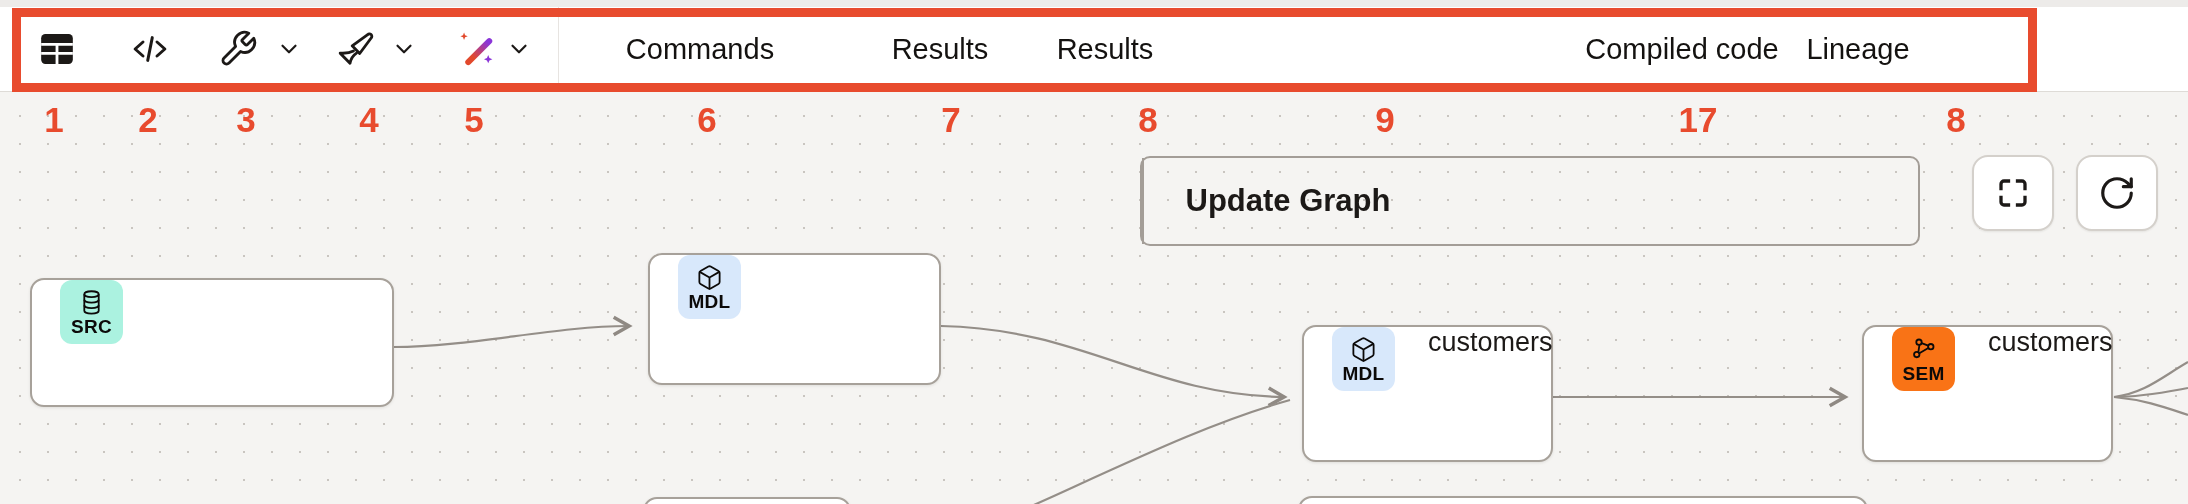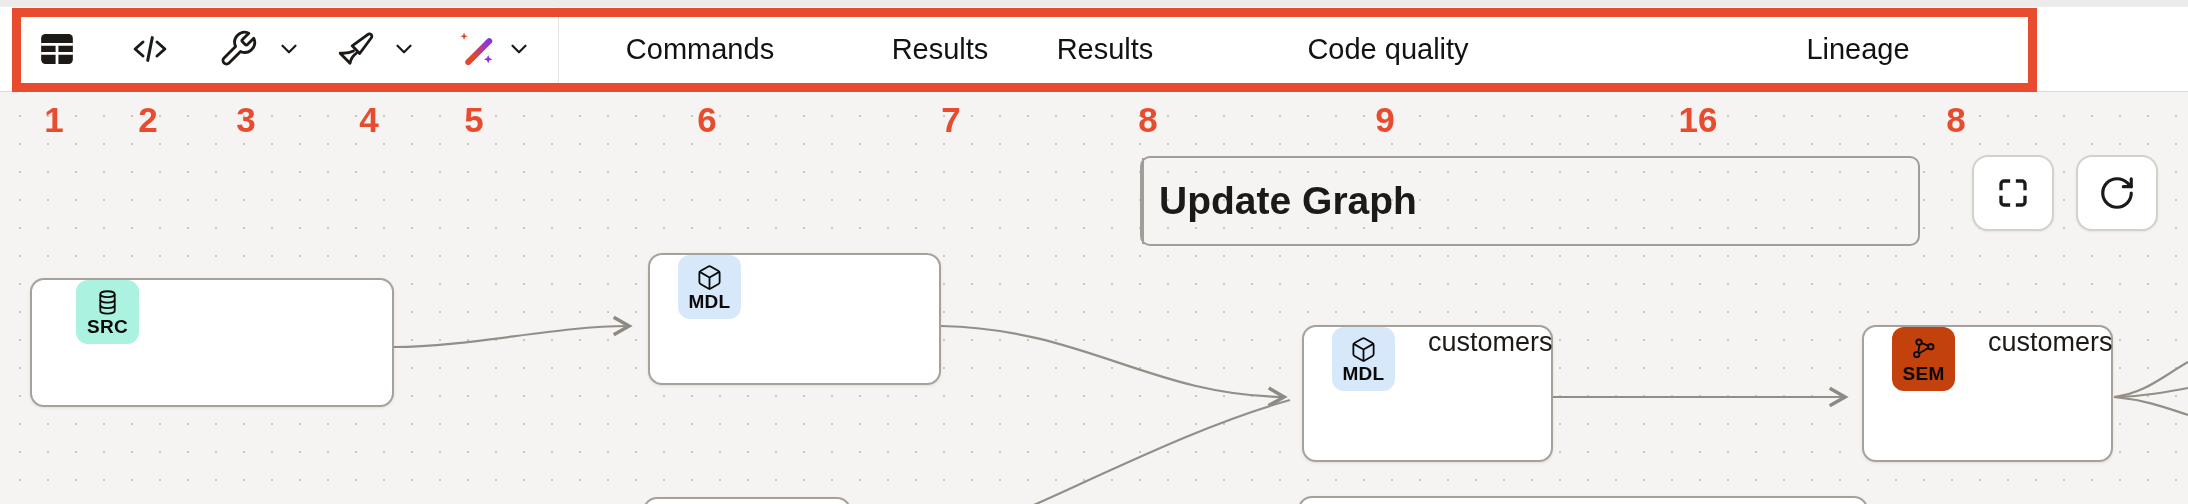--- a/index.html
+++ b/index.html
@@ -33,35 +33,35 @@
   .edges{ position:absolute; left:0; top:0; width:2188px; height:412px; z-index:1; }
 
   .node{ position:absolute; z-index:2; background:#ffffff; border:2px solid #a7a19a;
     border-radius:14px; box-shadow:0 1px 3px rgba(40,35,30,.10);
     display:flex; align-items:flex-start; cursor:pointer; }
   .badge{ width:63px; height:64px; border-radius:12px; margin-left:28px; flex:none;
     display:flex; flex-direction:column; align-items:center; justify-content:center; gap:1px; }
   .badge svg{ display:block; }
   .badge-label{ font-size:19px; font-weight:600; color:#0c0a09; letter-spacing:.3px; line-height:1; }
   .node-label{ margin-left:33px; margin-right:30px; font-size:27px; color:#1c1917; white-space:nowrap; }
-  .node-n1{ left:30px;  top:186px; width:364px; height:129px;padding-left:16px; }
+  .node-n1{ left:30px;  top:186px; width:364px; height:129px; }
   .node-n2{ left:648px; top:161px; width:293px; height:132px; }
   .node-n3{ left:1302px;top:233px; width:251px; height:137px; }
   .node-n4{ left:1862px;top:233px; width:251px; height:137px; }
   .node-p1{ left:643px; top:405px; width:208px; height:60px; }
   .node-p2{ left:1298px;top:404px; width:570px; height:60px; }
 
   
   .graph-controls{ position:absolute; left:1140px; top:64px; width:780px; height:90px;
     border:2px solid #a39d97; border-radius:10px; display:flex; align-items:stretch; z-index:3; }
   .model-input{ flex:1; border:none; outline:none; background:transparent; padding:0 0 0 30px;
     font-family:"Liberation Sans", sans-serif; font-size:31px; color:#3a3634; }
   .gc-divider{ width:2px; background:#a39d97; }
   .update-btn{ width:288px; display:flex; align-items:center; justify-content:center;
-    font-size:39px; font-weight:700; color:#1c1917; cursor:pointer; white-space:nowrap; }
+    font-size:31px; font-weight:700; color:#1c1917; cursor:pointer; white-space:nowrap; }
 
   .round-btn{ position:absolute; top:63px; width:82px; height:76px; background:#ffffff;
     border:2px solid #d4d0cb; border-radius:16px; box-shadow:0 1px 2px rgba(40,35,30,.08);
     display:flex; align-items:center; justify-content:center; cursor:pointer; z-index:3; }
   .btn-fullscreen{ left:1972px; }
   .btn-refresh{ left:2076px; }
 </style>
 </head>
 <body>
 
@@ -124,35 +124,35 @@
       <svg width="26" height="26" viewBox="0 0 24 24" fill="none" stroke="#1c1917" stroke-width="2" stroke-linecap="round" stroke-linejoin="round">
         <path d="M6 9l6 6 6-6"></path>
       </svg>
     </span>
 
     <div class="tb-divider"></div>
 
     <span class="tab" style="left:700px">Commands</span>
     <span class="tab" style="left:940px">Results</span>
     <span class="tab" style="left:1105px">Results</span>
-    <span class="tab" style="left:1388px">Code quality</span>
+    <span class="tab" style="left:1682px">Compiled code</span>
     <span class="tab" style="left:1858px">Lineage</span>
   </div>
 
   <div class="highlight-rect" style="border-color: rgb(232, 75, 46);"></div>
   <span class="num" style="left:54px">1</span>
   <span class="num" style="left:148px">2</span>
   <span class="num" style="left:246px">3</span>
   <span class="num" style="left:369px">4</span>
   <span class="num" style="left:474px">5</span>
   <span class="num" style="left:707px">6</span>
   <span class="num" style="left:951px">7</span>
   <span class="num" style="left:1148px">8</span>
   <span class="num" style="left:1385px">9</span>
-  <span class="num" style="left:1698px">16</span>
+  <span class="num" style="left:1698px">17</span>
   <span class="num" style="left:1956px">8</span>
 
   <div class="canvas">
 
     <svg class="edges" viewBox="0 92 2188 412">
       <defs>
         <marker id="arrow" markerWidth="12" markerHeight="12" refX="7.5" refY="5" orient="auto">
           <path d="M1 1 L8 5 L1 9" fill="none" stroke="#8f8983" stroke-width="1.6"></path>
         </marker>
       </defs>
@@ -194,21 +194,21 @@
         <svg width="27" height="27" viewBox="0 0 24 24" fill="none" stroke="#0c0a09" stroke-width="1.6" stroke-linecap="round" stroke-linejoin="round">
           <path d="M21 16V8a2 2 0 0 0-1-1.73l-7-4a2 2 0 0 0-2 0l-7 4A2 2 0 0 0 3 8v8a2 2 0 0 0 1 1.73l7 4a2 2 0 0 0 2 0l7-4A2 2 0 0 0 21 16z"></path>
           <path d="M3.3 7 12 12l8.7-5M12 22V12"></path>
         </svg>
         <span class="badge-label">MDL</span>
       </div>
       <span class="node-label">customers</span>
     </div>
 
     <div class="node node-n4">
-      <div class="badge" style="background-color: #c2410c;">
+      <div class="badge" style="background-color: #f97316;">
         <svg width="27" height="27" viewBox="0 0 24 24" fill="none" stroke="#0c0a09" stroke-width="1.6" stroke-linecap="round" stroke-linejoin="round">
           <circle cx="8" cy="5.5" r="2.4"></circle>
           <circle cx="18.5" cy="9.5" r="2.4"></circle>
           <circle cx="6" cy="16.5" r="2.4"></circle>
           <path d="M10.3 6.4l5.9 2.2M7.4 14.3l1-6.4M16.3 10.6l-8 4.8"></path>
         </svg>
         <span class="badge-label">SEM</span>
       </div>
       <span class="node-label">customers</span>
     </div>

